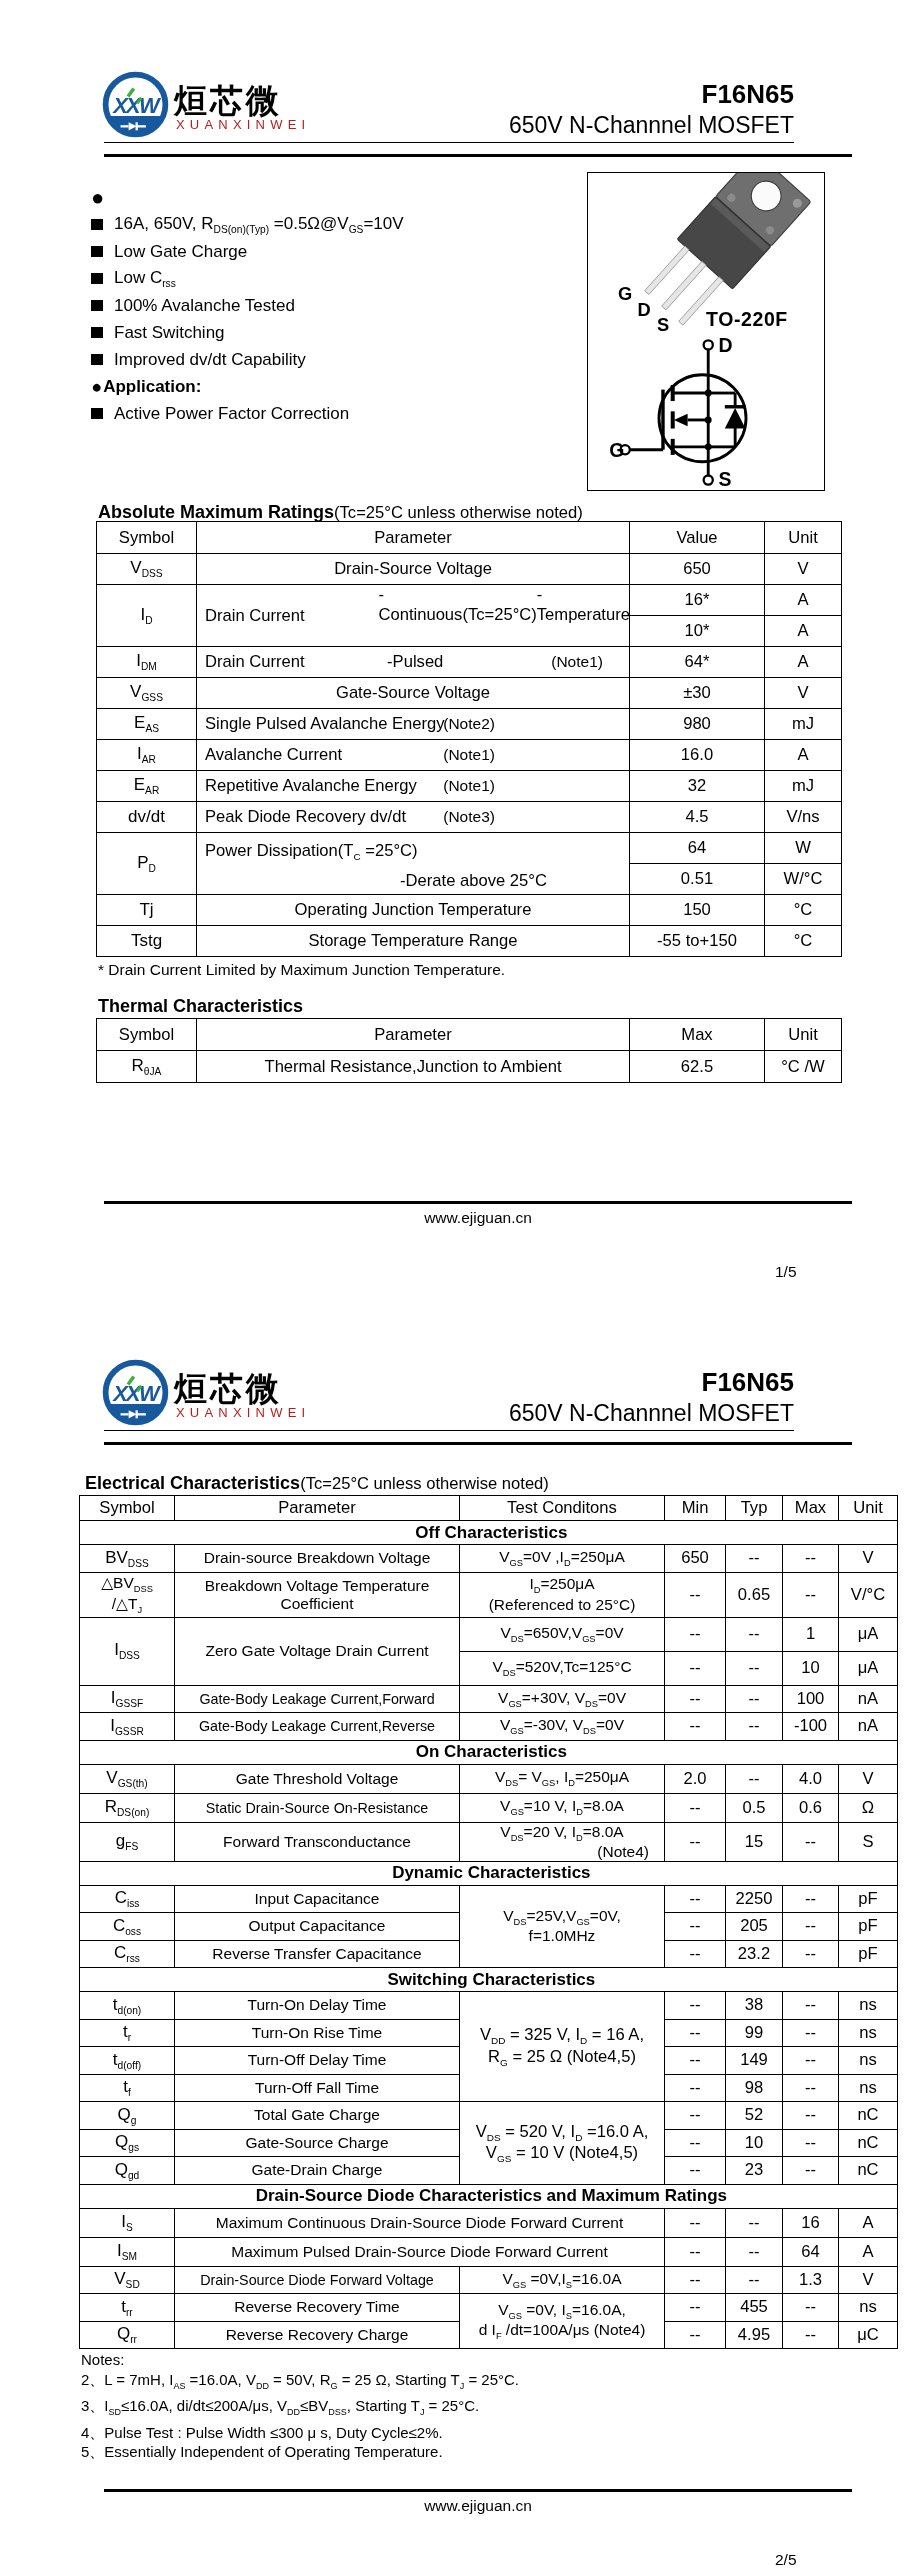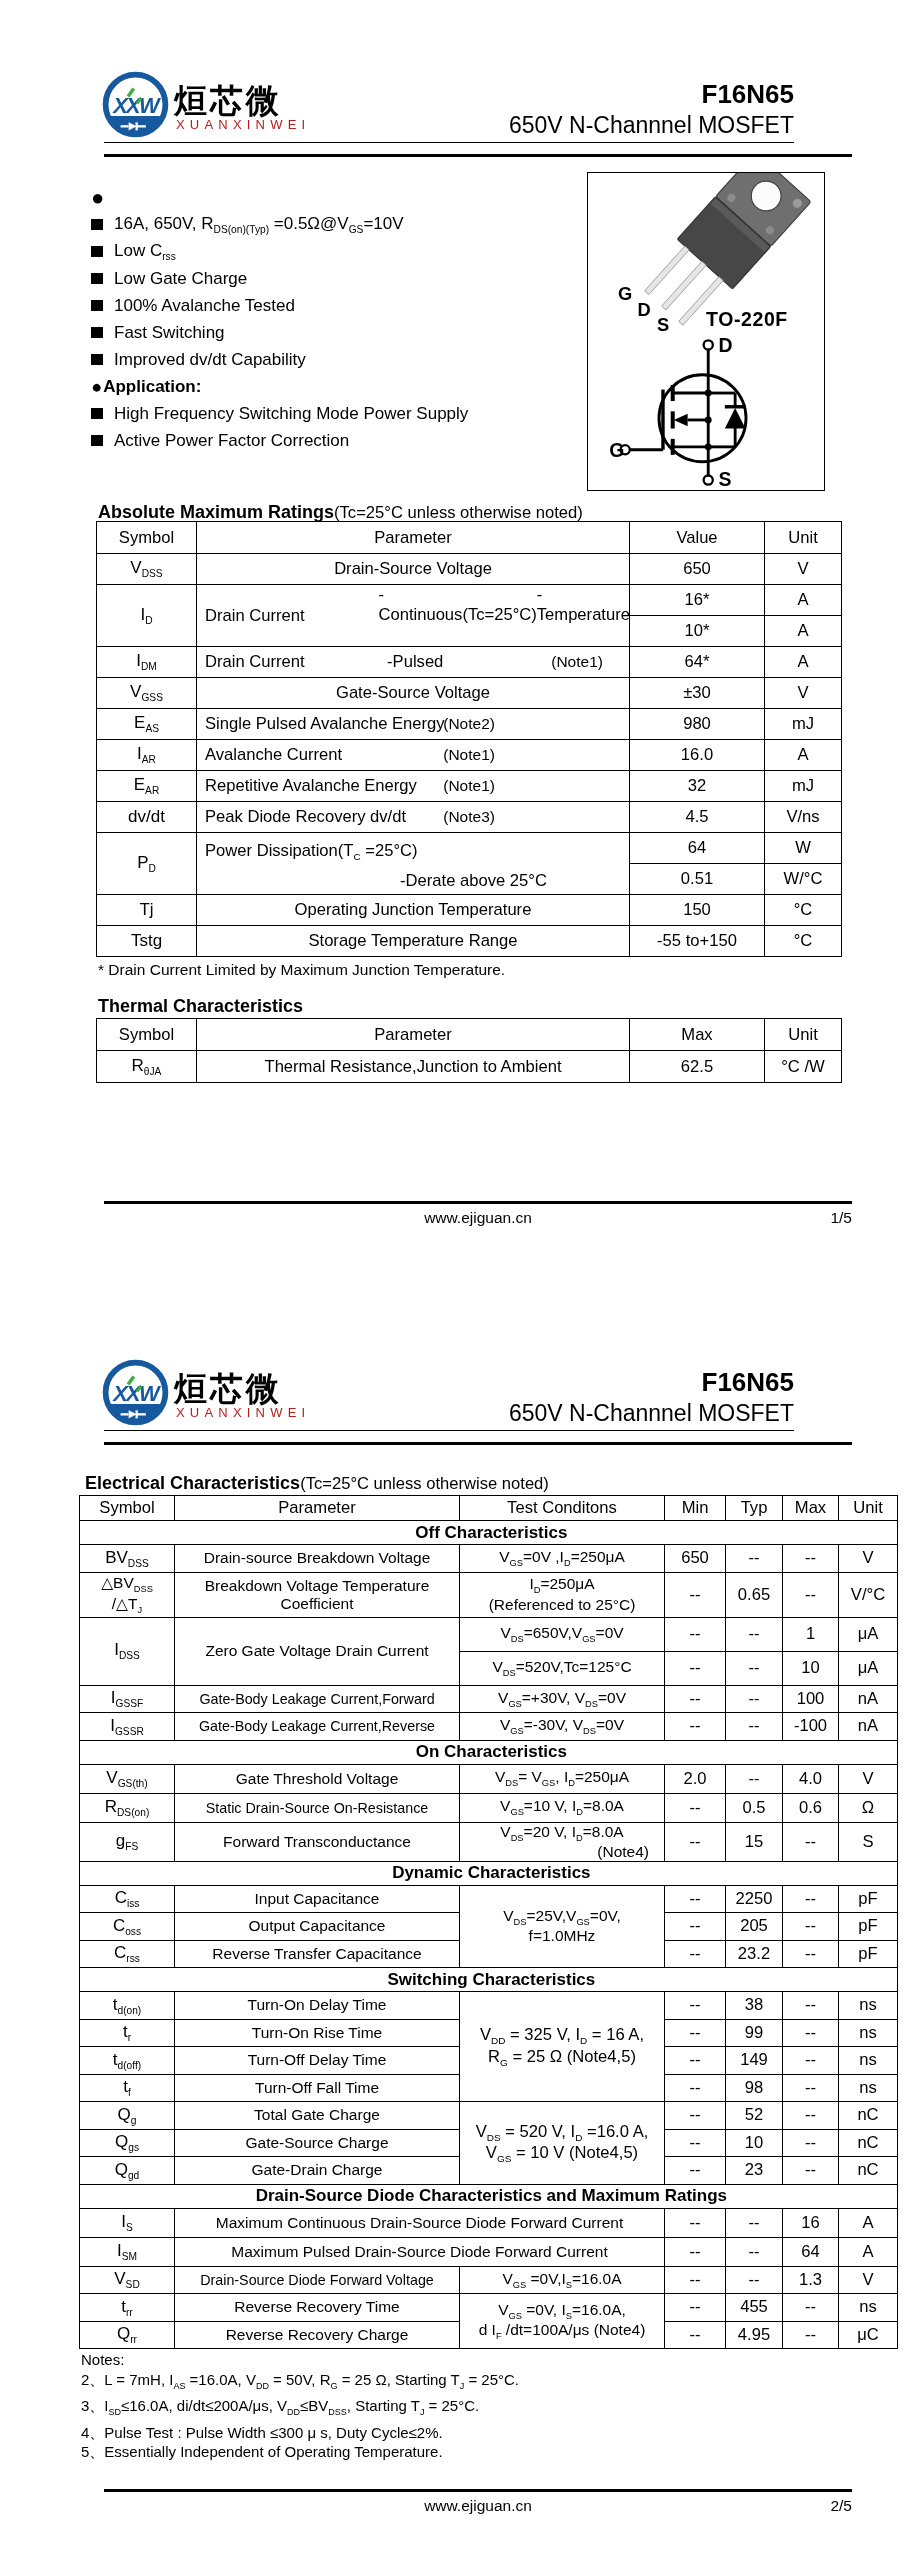--- a/index.html
+++ b/index.html
@@ -56,21 +56,21 @@
   .pd-l1{position:absolute;left:8px;top:7.5px;}
   .pd-l2{position:absolute;left:47%;top:38px;}
   .tr-note{text-align:right;padding-right:15px;font-size:15.5px;}
   .sec-row td{font-weight:bold;text-align:center;padding-left:5.7px;font-size:17px;}
   .h42{height:24px}.h44{height:25px}.h48{height:27.5px}.h50{height:29px}
   .h54{height:31px}.h56{height:32px}.h60{height:34px}.h64{height:37px}.h78{height:45px}
 
   
   .foot-bar{left:92px;top:1201px;width:748px;height:3.4px;background:#000;}
   .foot-site{left:92px;top:1209px;width:748px;text-align:center;font-size:15.5px;}
-  .foot-page{left:763px;top:1209px;width:77px;text-align:right;font-size:15.5px;}
+  .foot-page{left:763px;top:1263px;width:77px;text-align:left;font-size:15.5px;}
 
   
   .elec-title{left:73px;top:185px;}
   .elec-table{left:67px;top:207px;}
   .notes{left:69px;top:1062px;font-size:15px;line-height:19.5px;}
 </style>
 </head>
 <body>
 
 <div class="page">
@@ -103,45 +103,41 @@
   <div class="abs features">
     <div class="feat-line">
         <span class="big-dot">●</span>
       </div>
     <div class="feat-line">
         <span class="sq"></span>
         <span>16A, 650V, R<sub>DS(on)(Typ)</sub> =0.5Ω@V<sub>GS</sub>=10V</span>
       </div>
     <div class="feat-line">
         <span class="sq"></span>
+        <span>Low Gate Charge</span>
+      </div>
+    <div class="feat-line">
+        <span class="sq"></span>
         <span>Low C<sub>rss</sub></span>
-      </div>
-    <div class="feat-line">
-        <span class="sq"></span>
-        <span>Low Gate Charge</span>
       </div>
     <div class="feat-line">
         <span class="sq"></span>
         <span>100% Avalanche Tested</span>
       </div>
     <div class="feat-line">
         <span class="sq"></span>
         <span>Fast Switching</span>
       </div>
     <div class="feat-line">
         <span class="sq"></span>
         <span>Improved dv/dt Capability</span>
       </div>
     <div class="feat-line app-line">
         <span class="app-dot">●</span>
         <span>Application:</span>
-      </div>
-    <div class="feat-line">
-        <span class="sq"></span>
-        <span>High Frequency Switching Mode Power Supply</span>
       </div>
     <div class="feat-line">
         <span class="sq"></span>
         <span>Active Power Factor Correction</span>
       </div>
   </div>
 
   <div class="abs pkg-box">
     <svg class="abs" style="left:0;top:0" width="236" height="166" viewBox="0 0 411 290">
       <g transform="rotate(42 250 100)">

